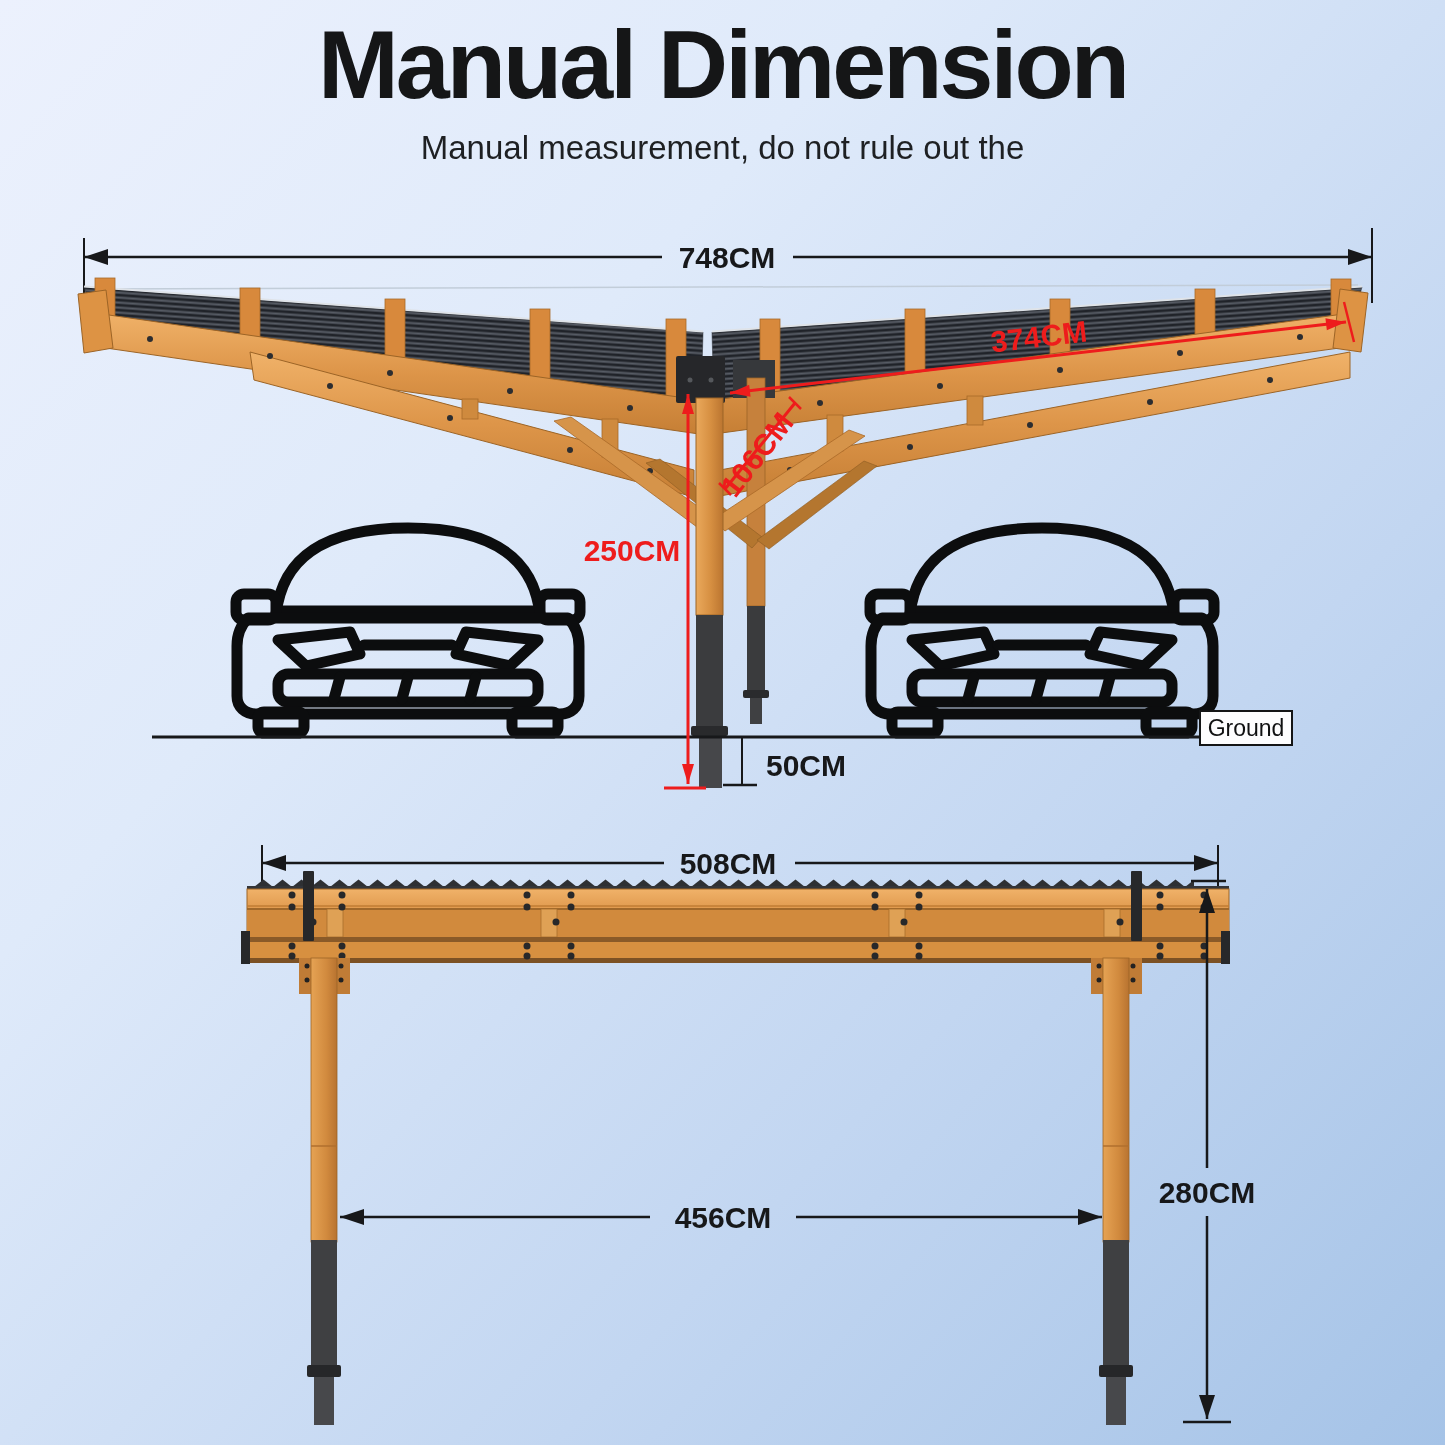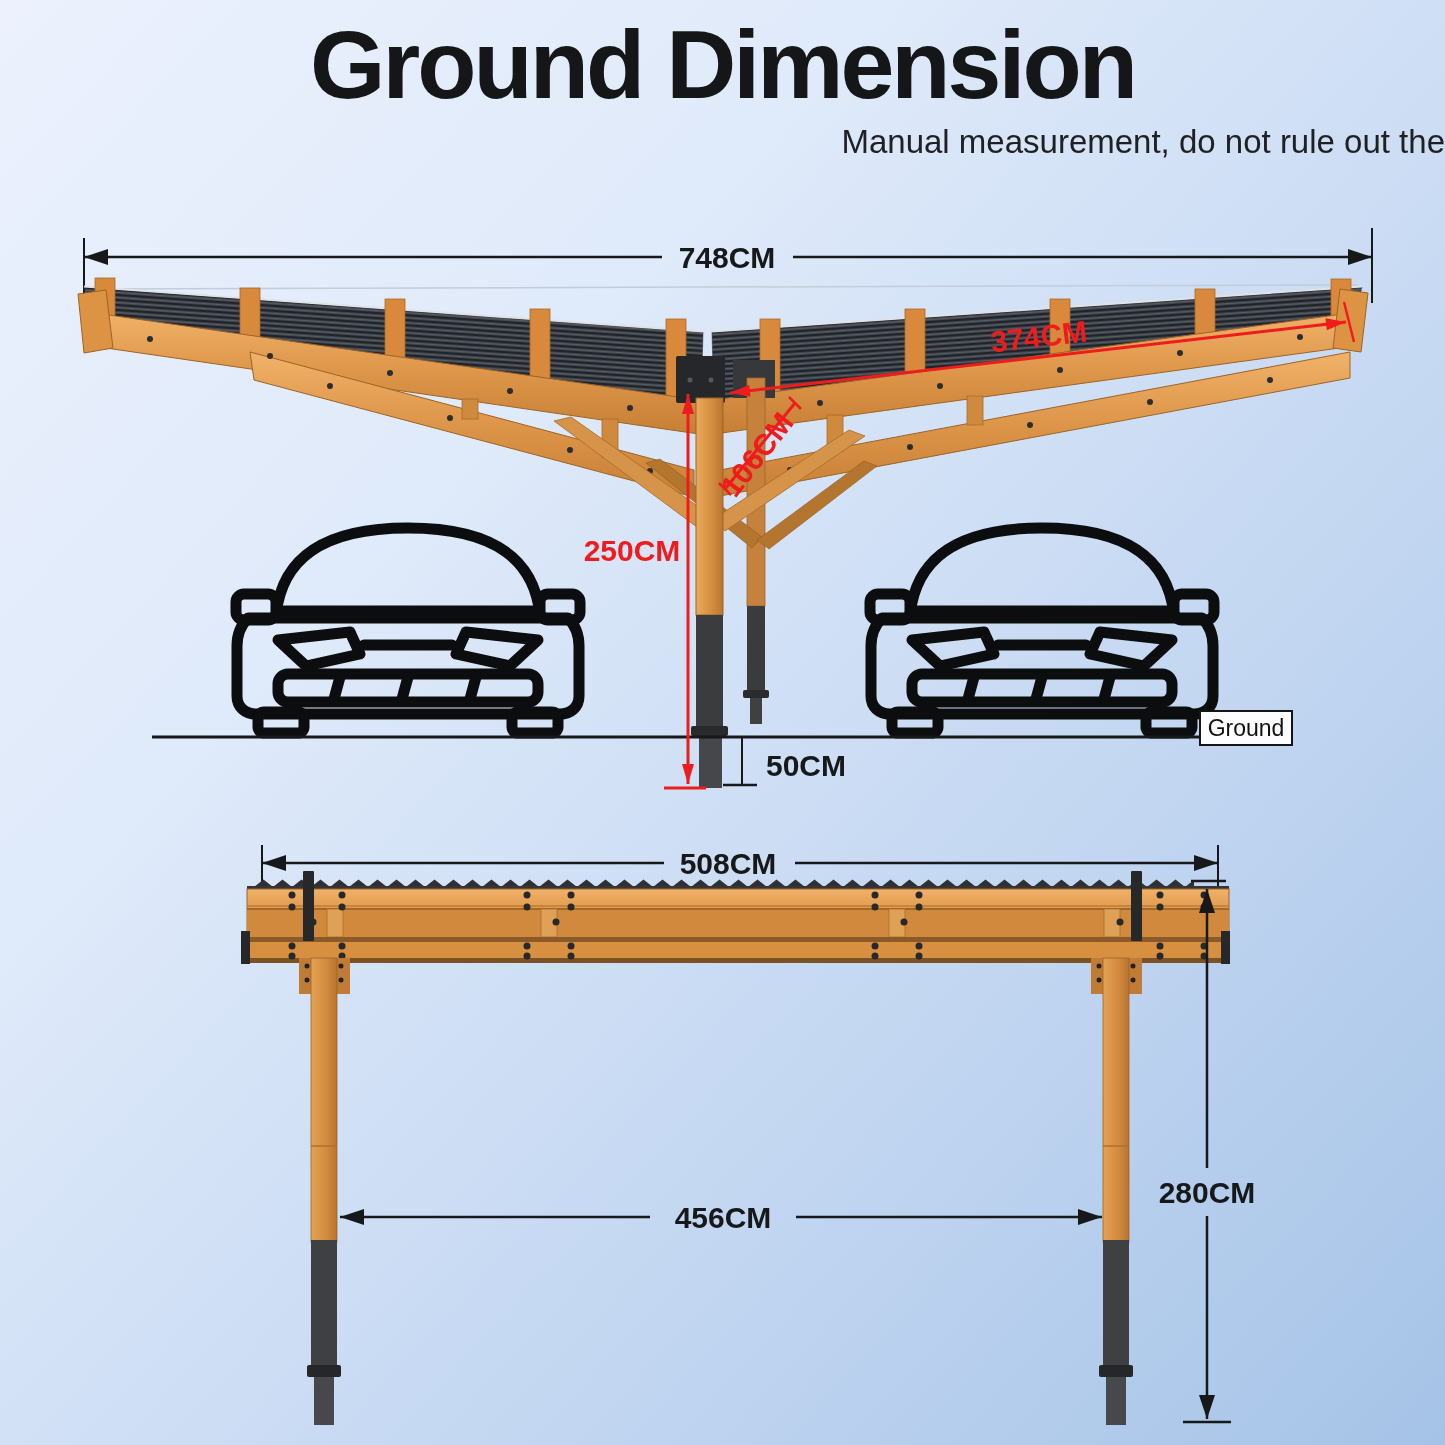--- a/index.html
+++ b/index.html
@@ -7,21 +7,21 @@
     width:1445px;height:1445px;overflow:hidden;
     background:linear-gradient(133deg,#ecf1fd 0%,#dfeafa 32%,#c2d6f1 68%,#a5c3e7 100%);
     font-family:"Liberation Sans", sans-serif;
   }
   .canvas{position:relative;width:1445px;height:1445px;}
   .header{position:absolute;top:16px;left:0;width:1445px;text-align:center;z-index:3;}
   .page-title{
     font-size:97px;font-weight:700;color:#151617;letter-spacing:-3px;line-height:1.02;
   }
   .page-sub{
-    font-size:33px;font-weight:400;color:#1e2023;line-height:1.30;margin-top:6px;text-align:right;
+    font-size:33px;font-weight:400;color:#1e2023;line-height:1.30;margin-top:12px;
   }
   svg.diagram{position:absolute;top:0;left:0;z-index:2;}
   .dimB{font-family:"Liberation Sans",sans-serif;font-size:30px;font-weight:700;fill:#17181a;}
   .dimR{font-family:"Liberation Sans",sans-serif;font-size:30px;font-weight:700;fill:#ee1c1c;}
   .gnd{font-family:"Liberation Sans",sans-serif;font-size:23px;font-weight:400;fill:#101112;}
 </style>
 </head>
 <body>
 
 <div class="canvas">
@@ -311,19 +311,19 @@
       <line x1="1191" y1="881" x2="1226" y2="881" stroke-width="2.5"></line>
       <line x1="1183" y1="1422" x2="1231" y2="1422" stroke-width="2.5"></line>
       <line x1="1207" y1="889" x2="1207" y2="1168" stroke-width="2.5" marker-start="url(#aK)"></line>
       <line x1="1207" y1="1216" x2="1207" y2="1419" stroke-width="2.5" marker-end="url(#aK)"></line>
     </g>
     <text class="dimB" x="1207" y="1203" text-anchor="middle">280CM</text>
   </g>
 </svg>
 
 <div class="header">
-  <div class="page-title">Ground Dimension</div>
+  <div class="page-title">Manual Dimension</div>
   <div class="page-sub">
     <div>Manual measurement, do not rule out the</div>
   </div>
 </div>
 
 </div>
 
 </body></html>

